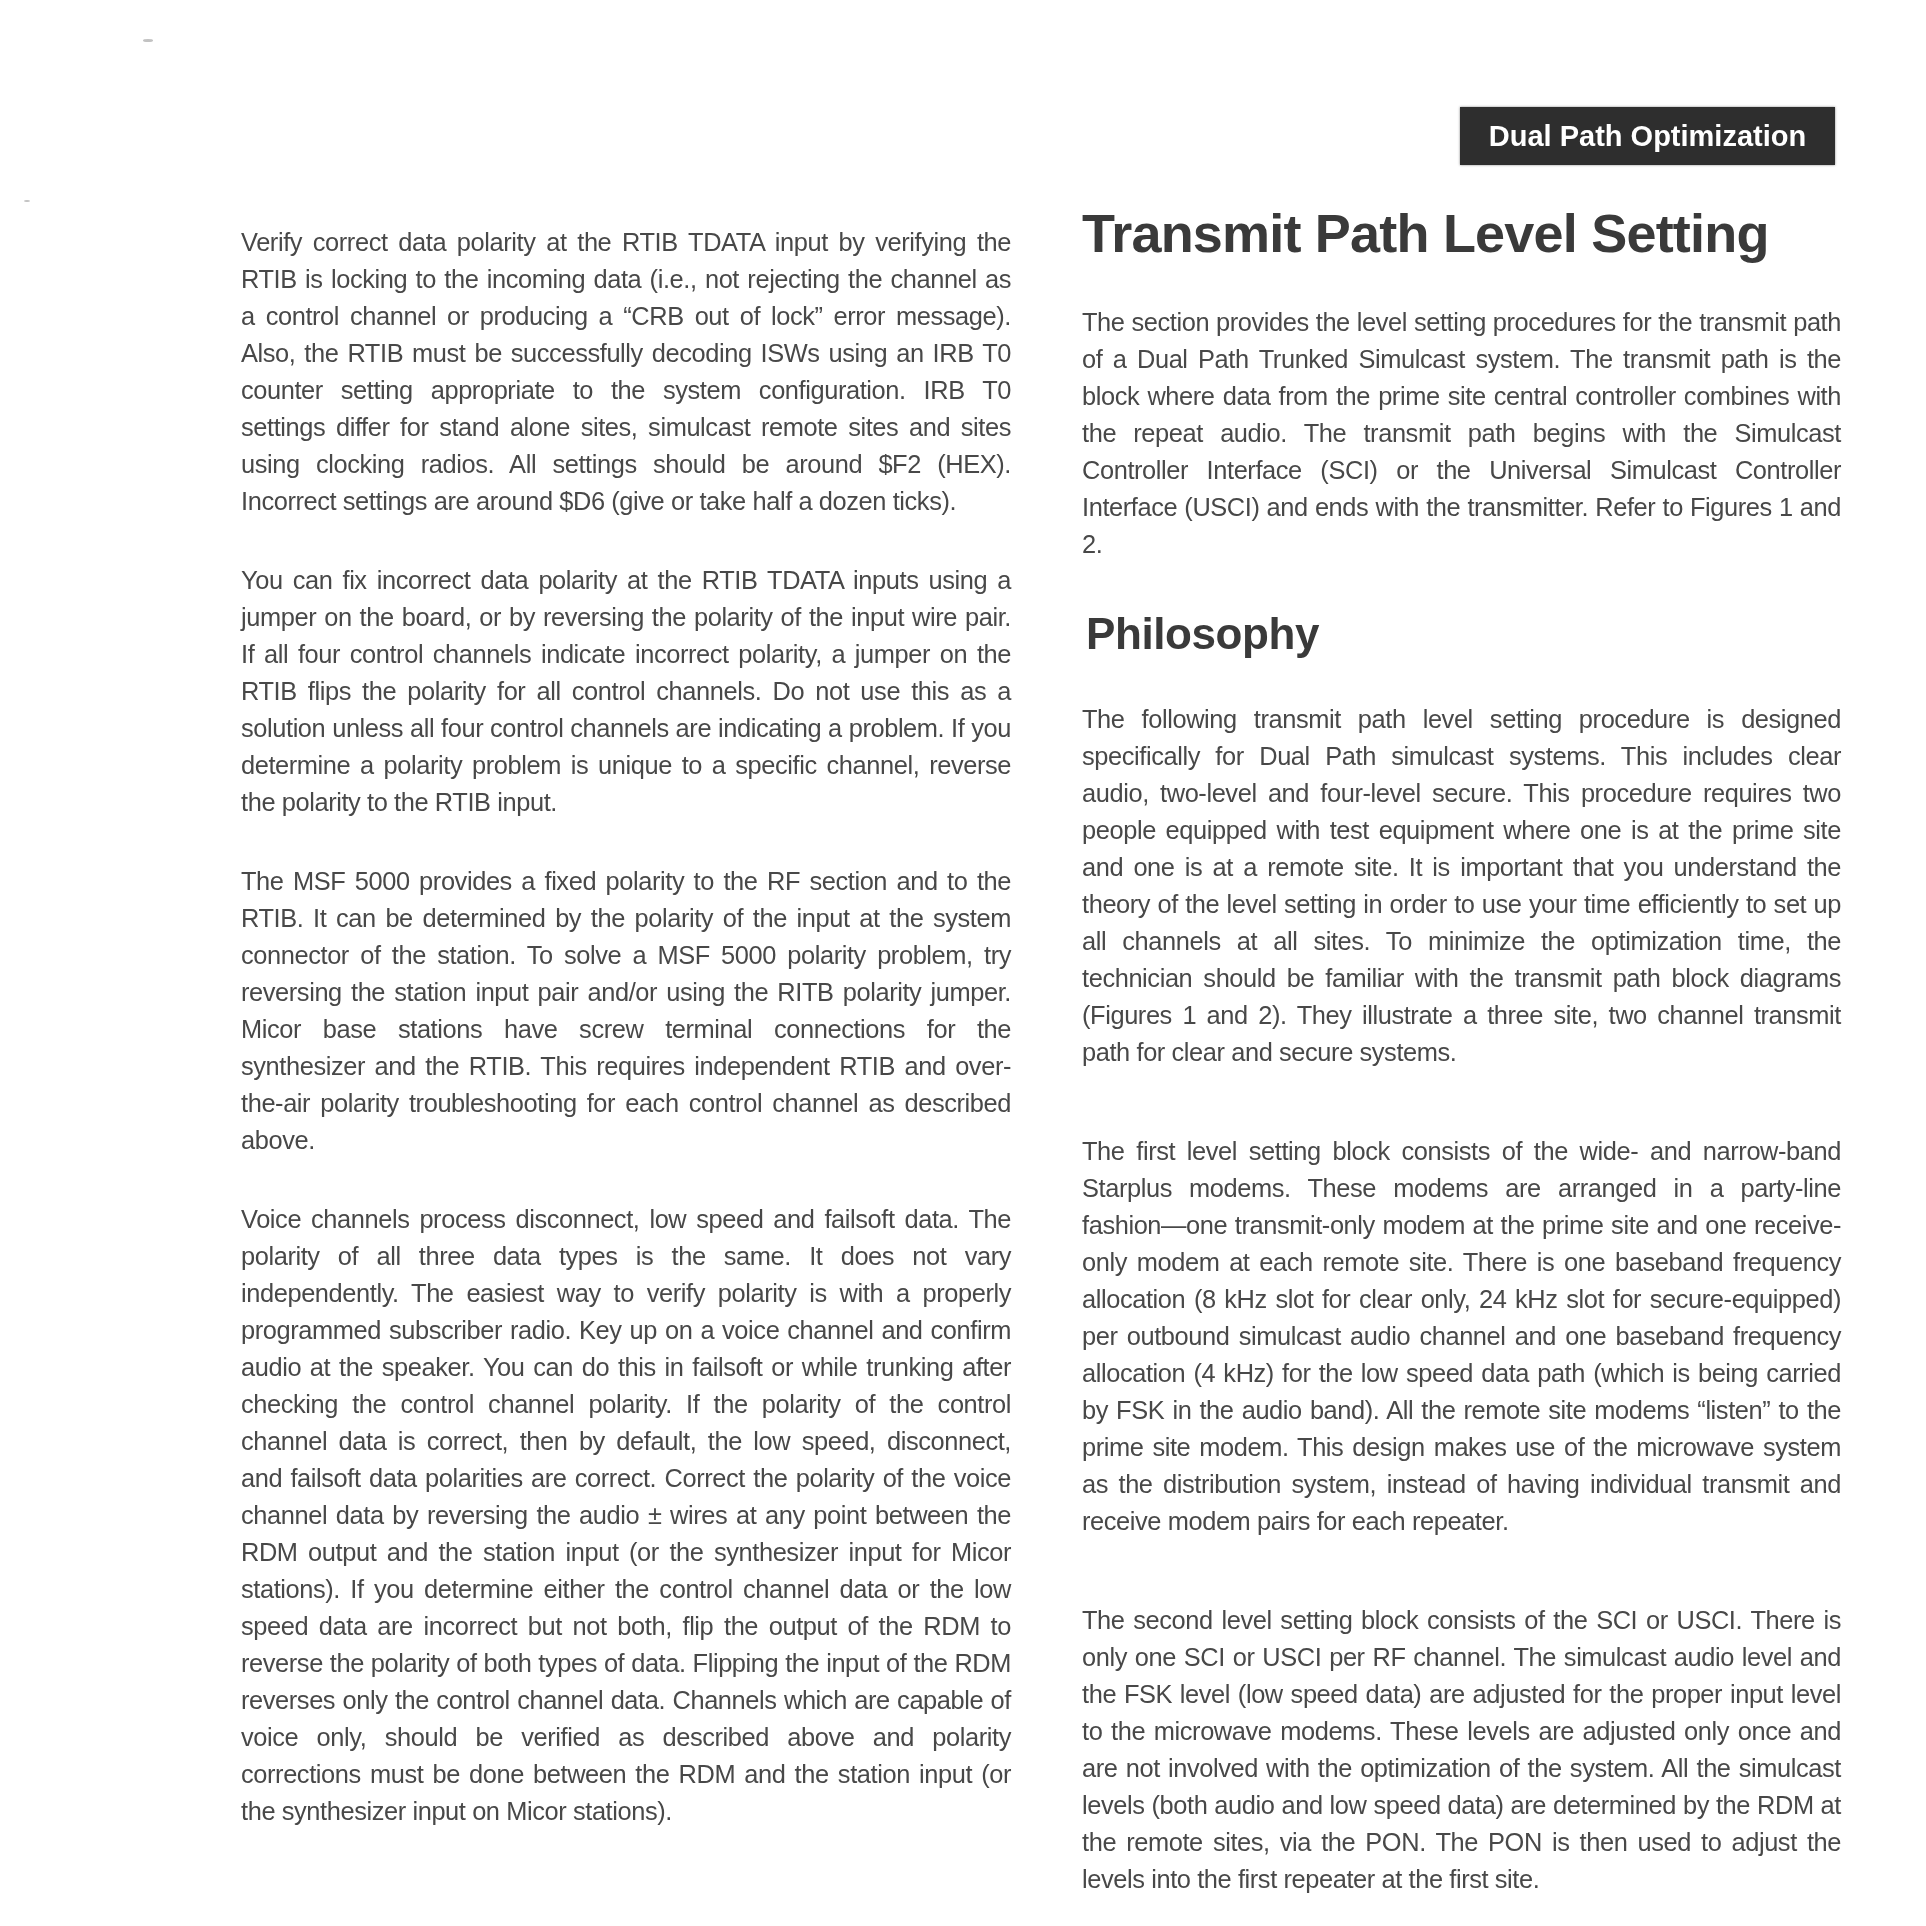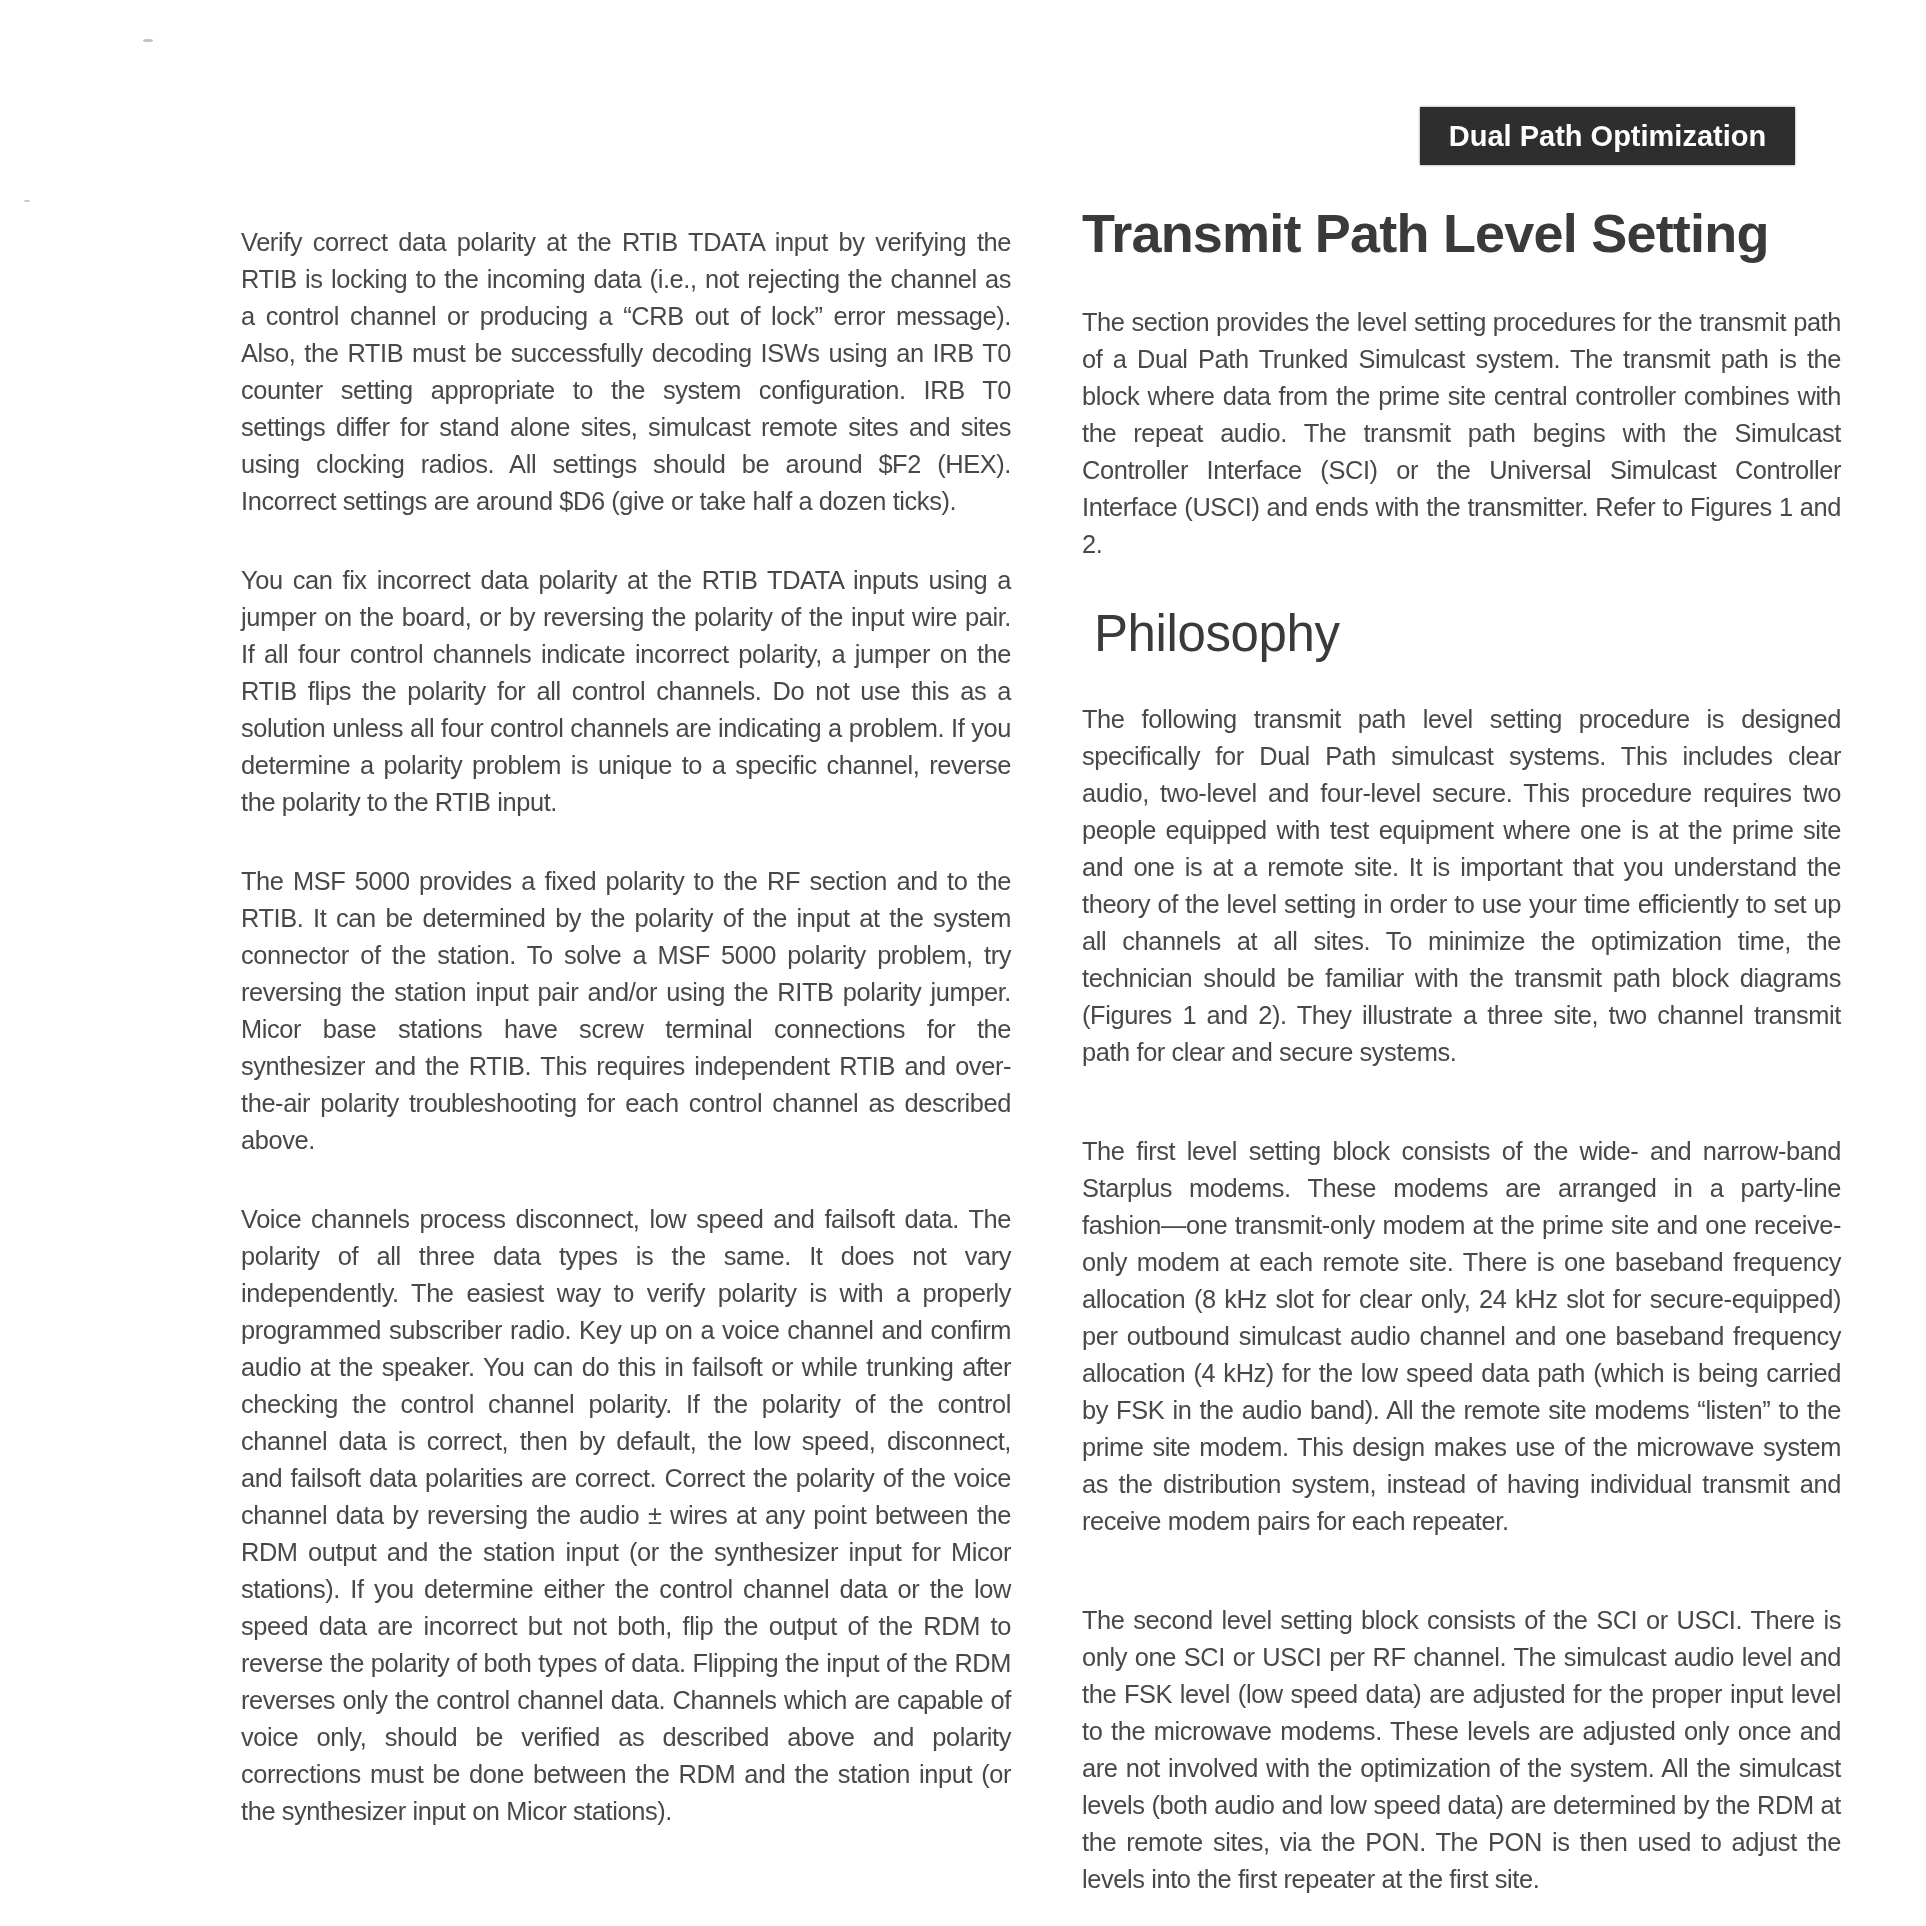--- a/index.html
+++ b/index.html
@@ -10,21 +10,21 @@
     position: relative;
     overflow: hidden;
   }
   .page {
     position: absolute; inset: 0;
     background: #ffffff;
   }
   .scan-layer { filter: blur(0.4px); }
   .badge {
     position: absolute;
-    left: 1420px; top: 107px;
+    left: 1460px; top: 107px;
     width: 375px; height: 58px;
     background: #2e2e2e;
     color: #ffffff;
     font-weight: bold;
     font-size: 29px;
     letter-spacing: 0px;
     display: flex; align-items: center; justify-content: center;
     box-shadow: 0 0 2.3px rgba(40,40,40,0.55);
   }
   .col { position: absolute; }
@@ -42,25 +42,25 @@
   .col-right p.intro { margin-bottom: 0; }
   h1.section-title {
     margin: 0 0 37px 0;
     font-size: 54px;
     line-height: 67px;
     letter-spacing: -0.8px;
     font-weight: bold;
     color: #3a3a3a;
   }
   h2.sub-heading {
-    margin: 46px 0 42px 12px;
-    font-size: 51px;
+    margin: 46px 0 42px 4px;
+    font-size: 44px;
     line-height: 50px;
     letter-spacing: -0.4px;
-    font-weight: normal;
+    font-weight: bold;
     color: #3a3a3a;
   }
   .speck { position: absolute; background: #9a9a9a; border-radius: 50%; opacity: .6; }
   .speck-1 { left: 143px; top: 39px; width: 10px; height: 2.7px; }
   .speck-2 { left: 24px;  top: 200px; width: 6.2px; height: 2.3px; }
 </style>
 </head>
 <body>
 
 <div class="page">

